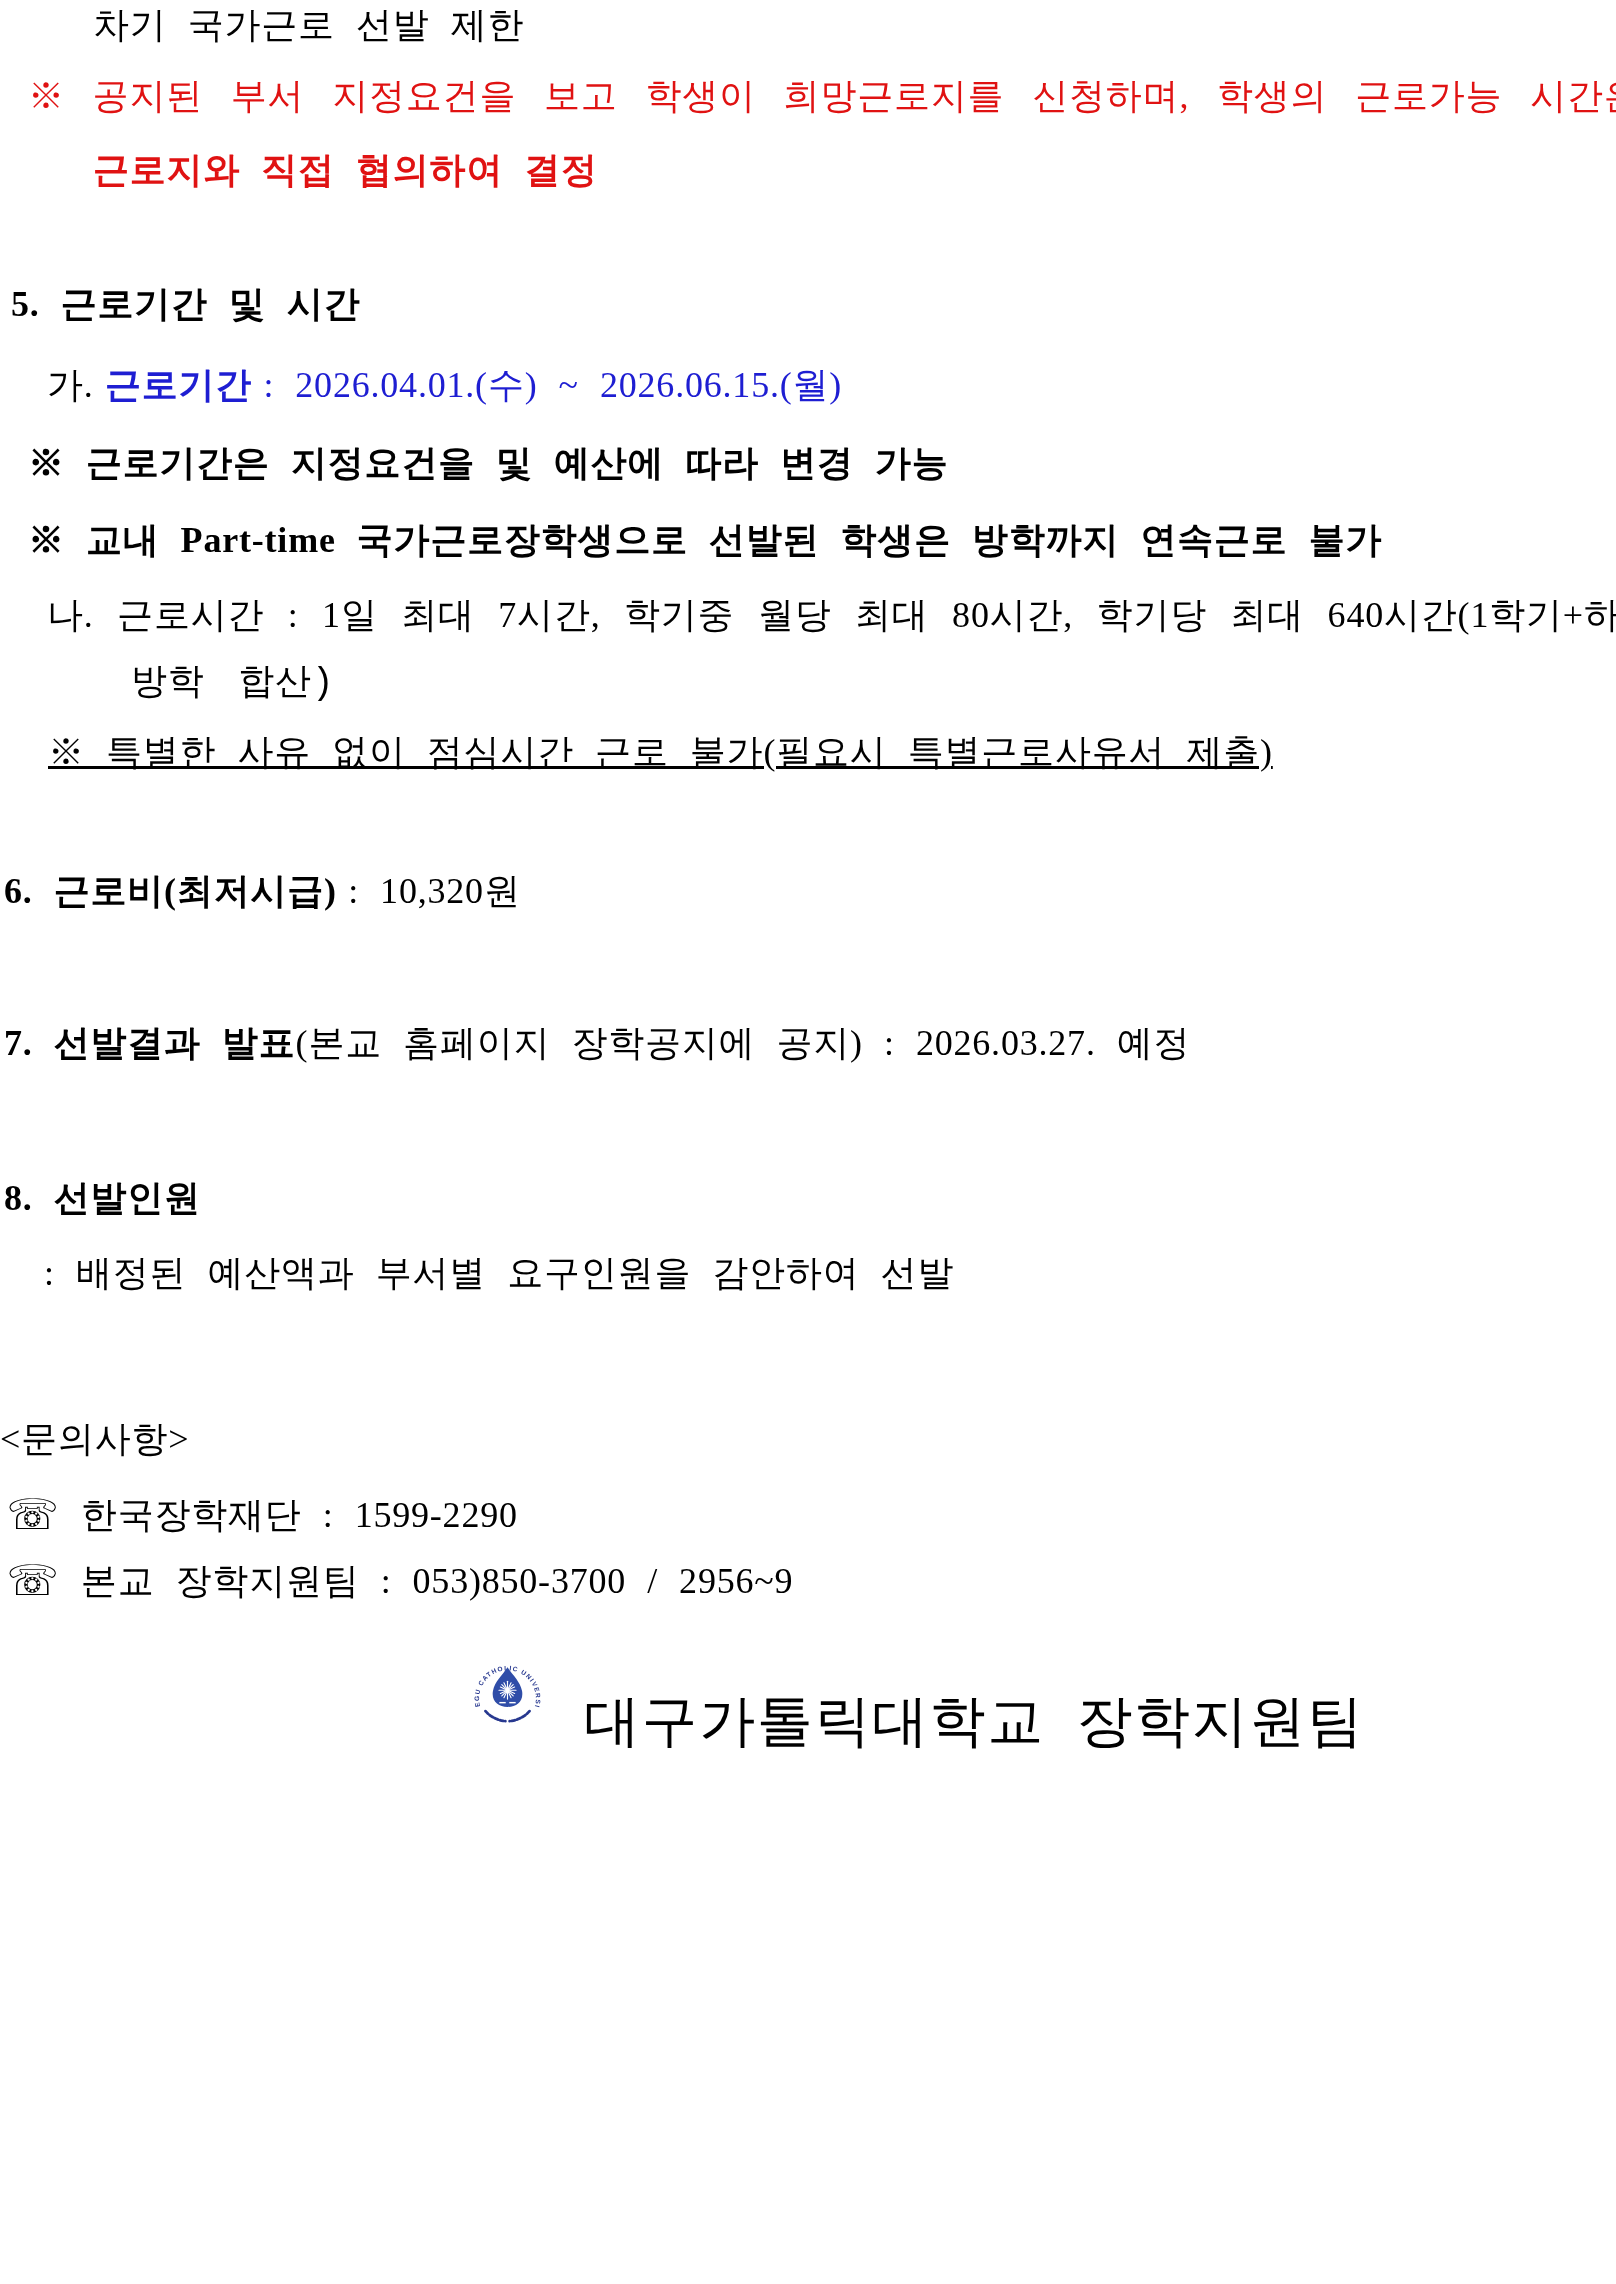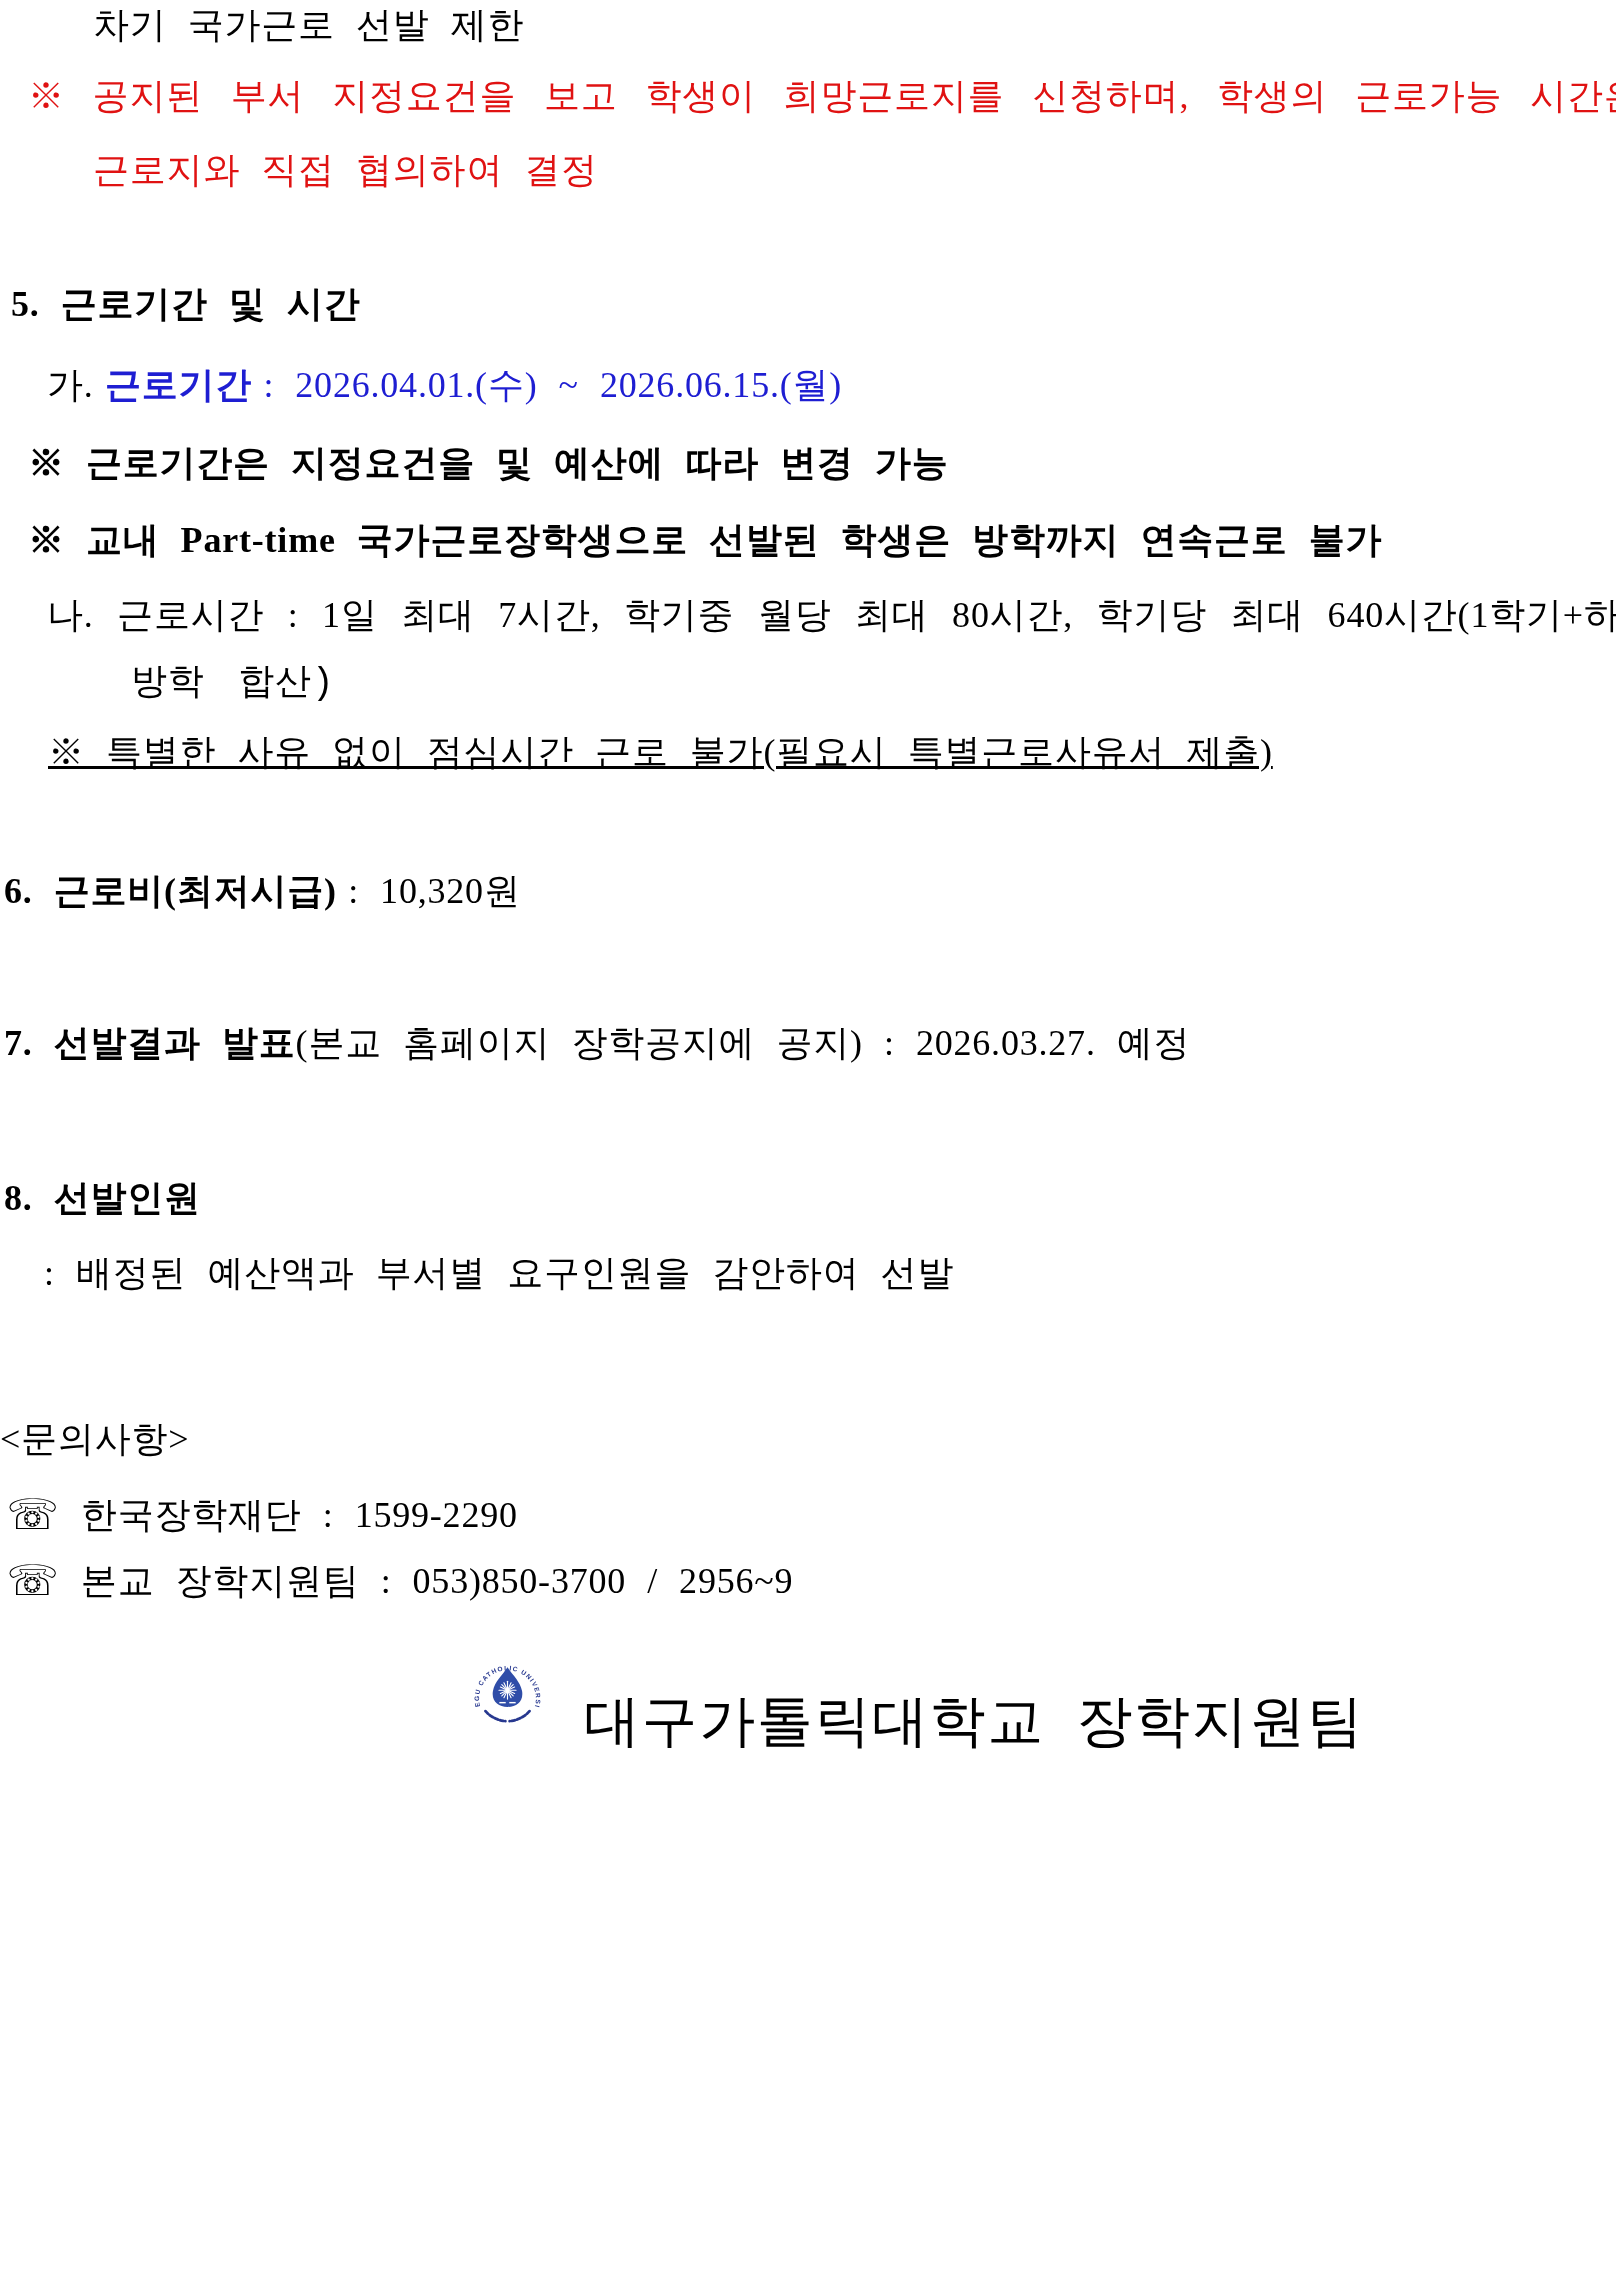--- a/index.html
+++ b/index.html
@@ -55,21 +55,21 @@
   }
 </style>
 </head>
 <body>
 
 <div class="page">
 
   <div class="line" style="left:93px; top:4.8px;">차기 국가근로 선발 제한</div>
 
   <div class="line red ws-xl" style="left:28px; top:76px;">※ 공지된 부서 지정요건을 보고 학생이 희망근로지를 신청하며, 학생의 근로가능 시간은</div>
-  <div class="line red" style="left:93px; top:150px;">근로지와 직접 협의하여 결정</div>
+  <div class="line red" style="left:93px; top:150px;font-weight:bold;">근로지와 직접 협의하여 결정</div>
 
   <div class="line bold" style="left:11px; top:284px;">5. 근로기간 및 시간</div>
 
   <div class="line" style="left:47px; top:365px;">
     <span>가.</span><span class="blue bold gap-left">근로기간</span><span class="blue gap-left">: 2026.04.01.(수) ~ 2026.06.15.(월)</span>
   </div>
 
   <div class="line bold" style="left:28px; top:443px;">※ 근로기간은 지정요건을 및 예산에 따라 변경 가능</div>
 
   <div class="line bold" style="left:28px; top:520px;">※ 교내 Part-time 국가근로장학생으로 선발된 학생은 방학까지 연속근로 불가</div>

